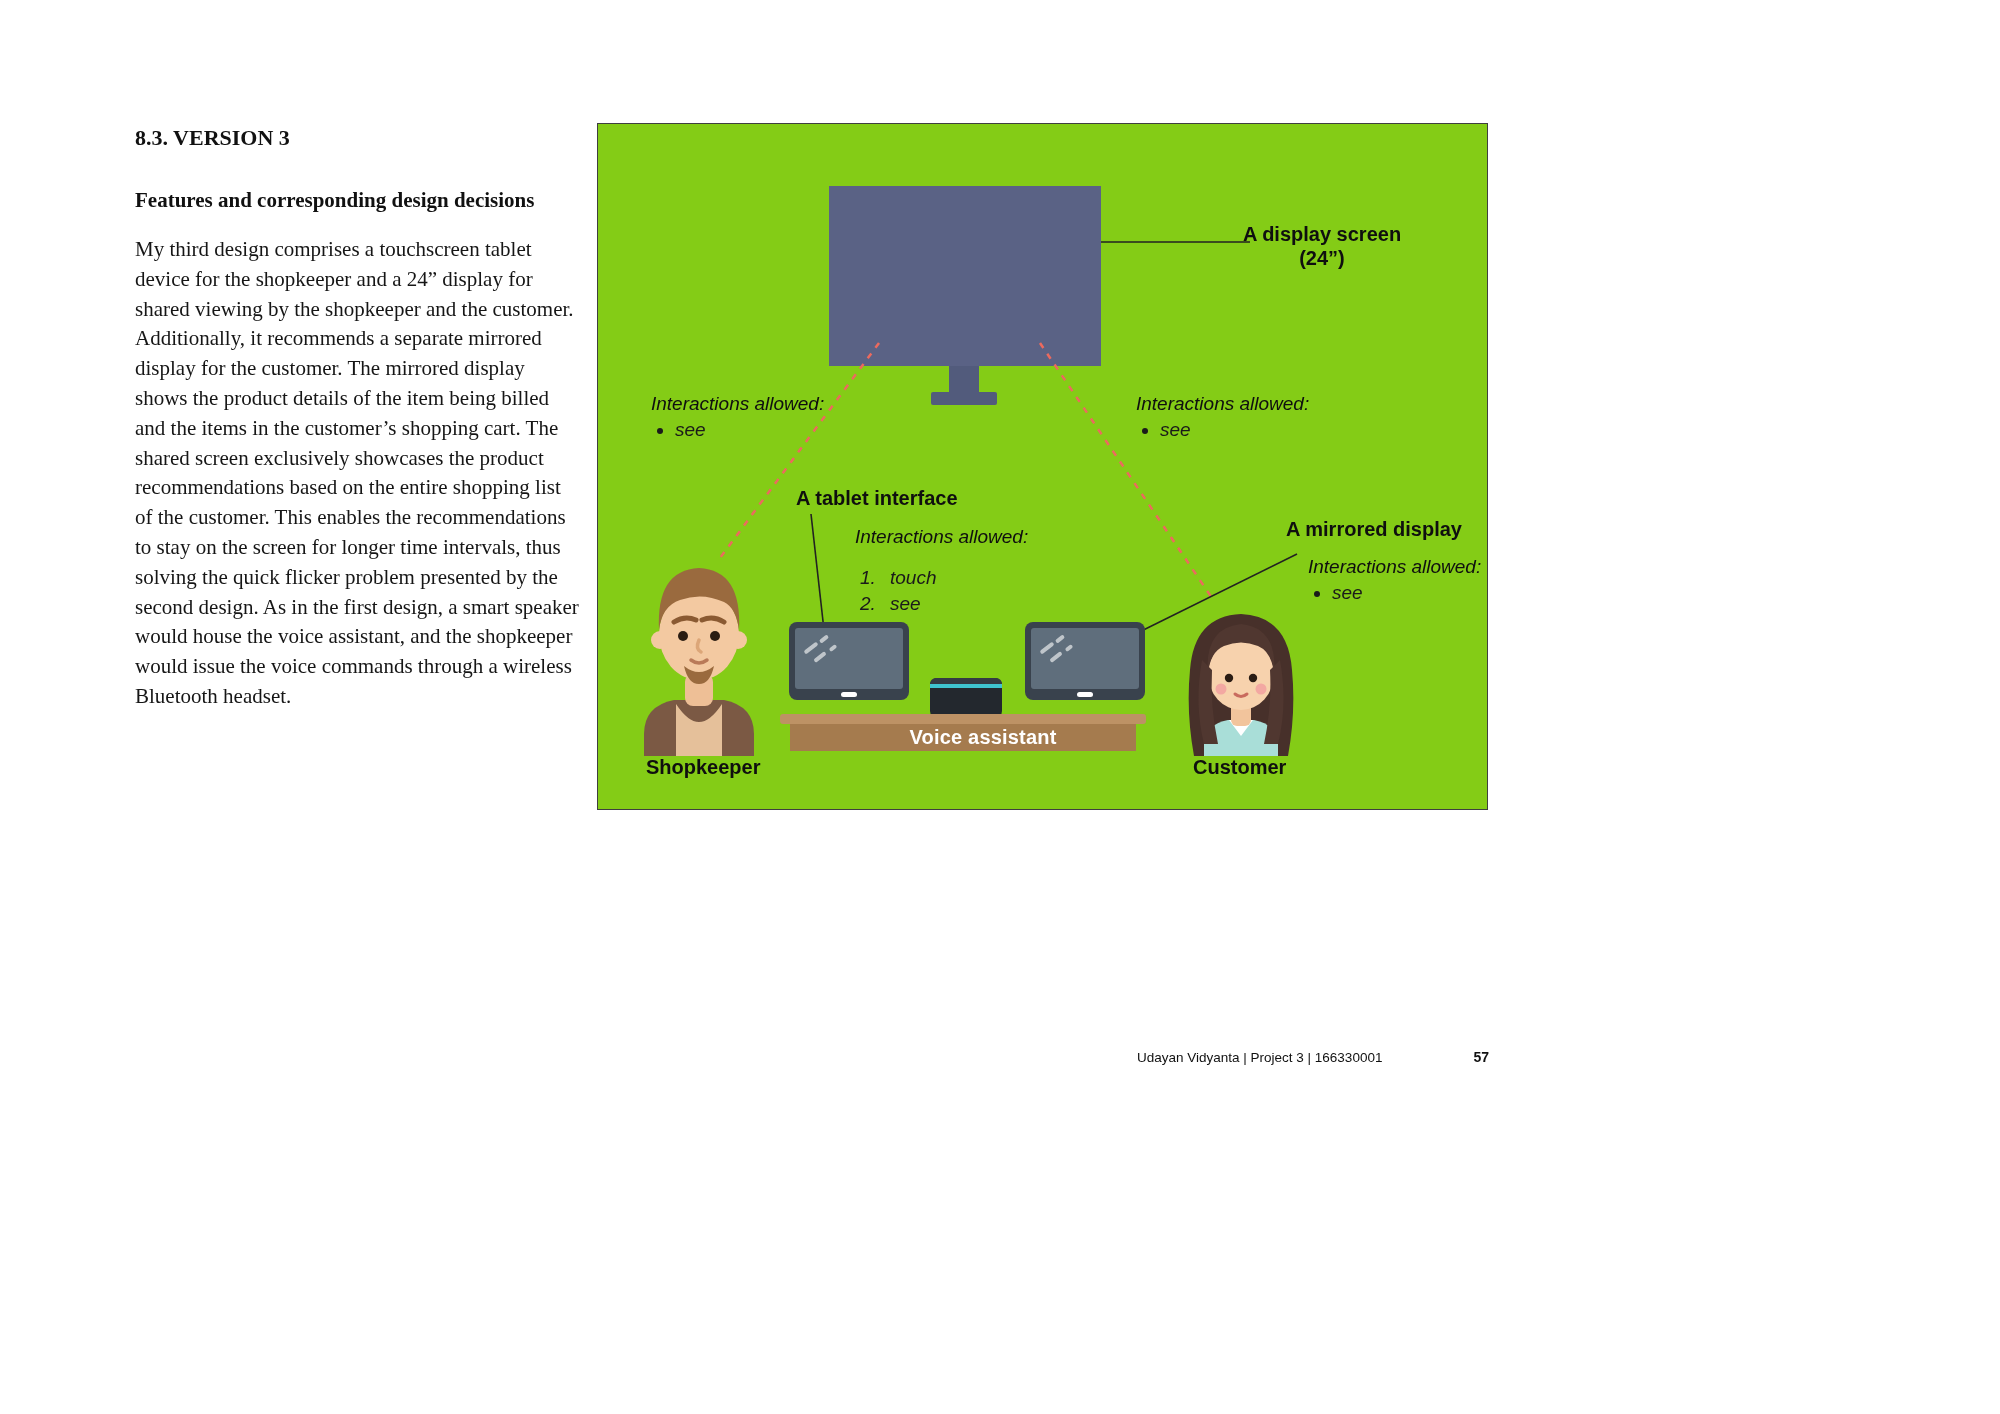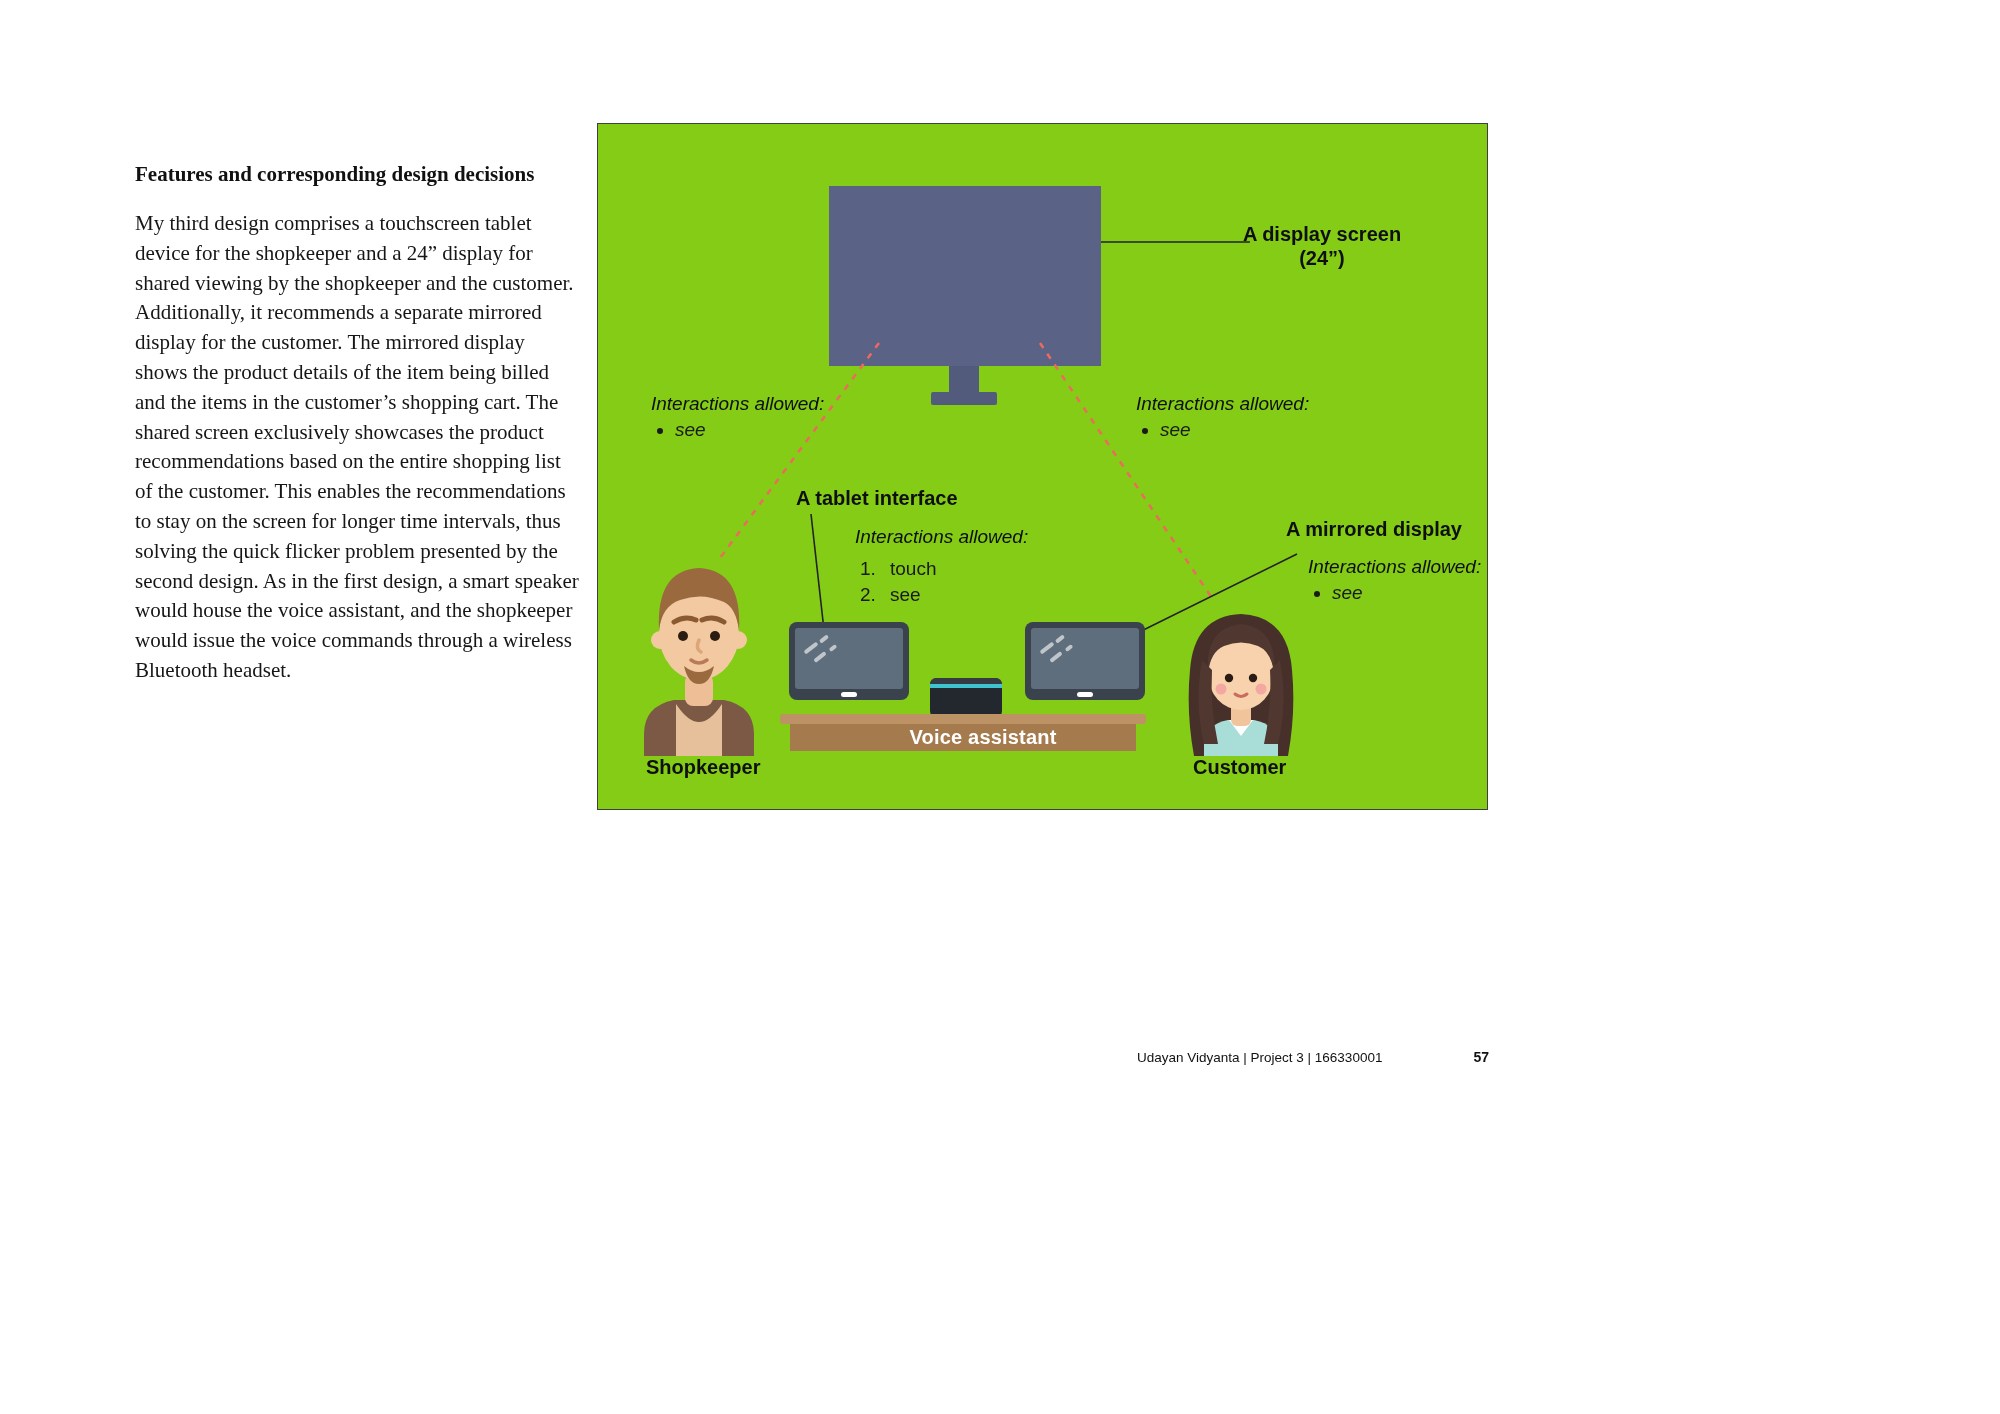--- a/index.html
+++ b/index.html
@@ -26,21 +26,21 @@
   .fig-italic { font-style:italic; font-size:19px; color:#0f0f0f; }
   .display-callout { left:634px; top:98px; width:180px; text-align:center; line-height:24px; }
 
   .int-block { line-height:23px; }
   .int-left  { left:53px;  top:268px; width:180px; }
   .int-right { left:538px; top:268px; width:180px; }
   .int-tablet { left:257px; top:401px; width:190px; }
   .int-mirror { left:710px; top:431px; width:175px; }
   .int-list { list-style:disc; padding-left:24px; margin-top:3px; font-style:italic; font-size:19px; }
   .int-list li { margin-top:2px; }
-  .int-ol { list-style:decimal; padding-left:26px; margin-top:9px; font-size:19px; }
+  .int-ol { list-style:decimal; padding-left:26px; margin-top:18px; font-style:italic; font-size:19px; }
   .int-ol li { padding-left:9px; margin-top:3px; }
 
   .tablet-callout { left:198px; top:363px; }
   .mirror-callout { left:688px; top:394px; }
 
   .tablet { width:120px; height:78px; background:#39424d; border-radius:8px; padding:6px 6px 11px 6px; }
   .tablet-left  { left:191px; top:498px; }
   .tablet-right { left:427px; top:498px; }
   .tablet-screen { position:relative; width:100%; height:100%; background:#5f6e7c; border-radius:3px; overflow:hidden; }
   .glare { position:absolute; background:rgba(255,255,255,0.6); height:4px; border-radius:2px; transform:rotate(-38deg); }
@@ -73,20 +73,21 @@
   
   .page-footer { position:absolute; top:1049px; right:511px; display:flex; align-items:baseline; gap:46px; font-size:13.5px; color:#111; }
   .page-num { font-weight:bold; font-size:14px;margin-left:45px; }
 </style>
 </head>
 <body>
 
 <div class="page">
 
   <div class="text-col">
+    <h2 class="heading">8.3. VERSION 3</h2>
     <h3 class="subheading">Features and corresponding design decisions</h3>
     <p class="body-text">My third design comprises a touchscreen tablet device for the shopkeeper and a 24” display for shared viewing by the shopkeeper and the customer. Additionally, it recommends a separate mirrored display for the customer. The mirrored display shows the product details of the item being billed and the items in the customer’s shopping cart. The shared screen exclusively showcases the product recommendations based on the entire shopping list of the customer. This enables the recommendations to stay on the screen for longer time intervals, thus solving the quick flicker problem presented by the second design. As in the first design, a smart speaker would house the voice assistant, and the shopkeeper would issue the voice commands through a wireless Bluetooth headset.</p>
   </div>
 
   <div class="figure-box">
 
     <div class="fig-abs monitor-screen"></div>
     <div class="fig-abs monitor-neck"></div>
     <div class="fig-abs monitor-base"></div>
 

